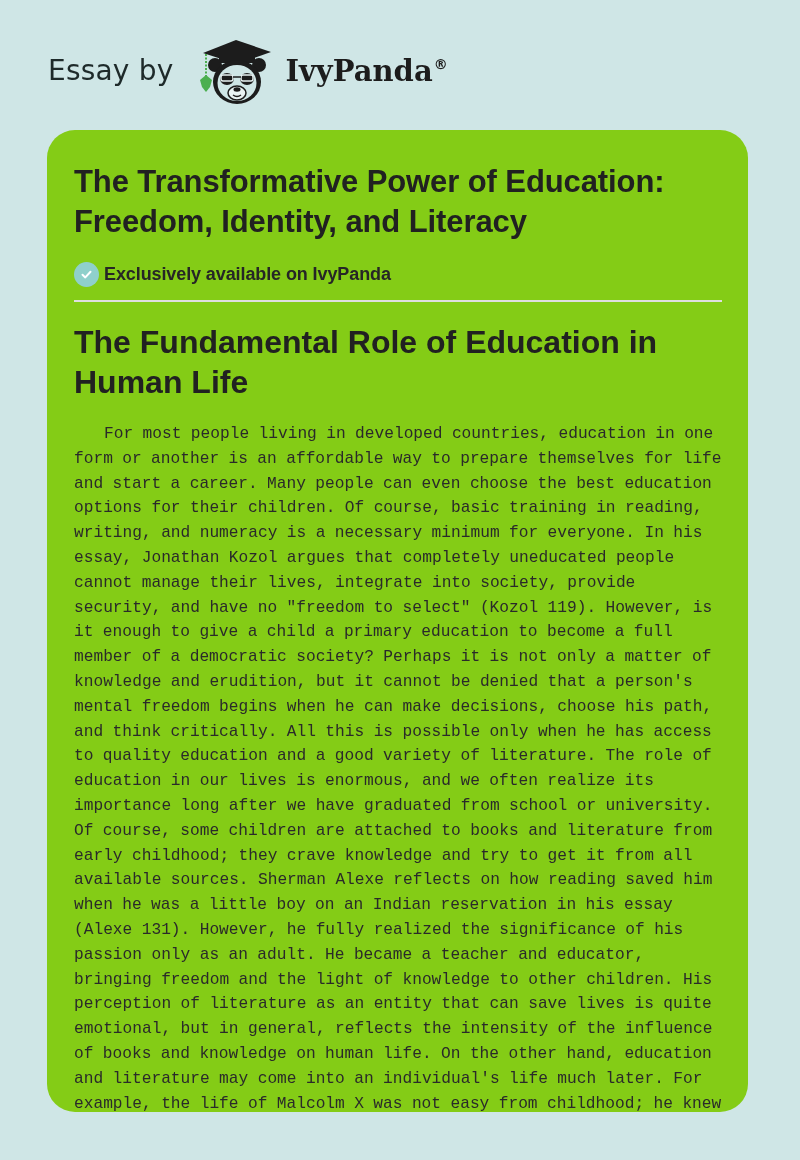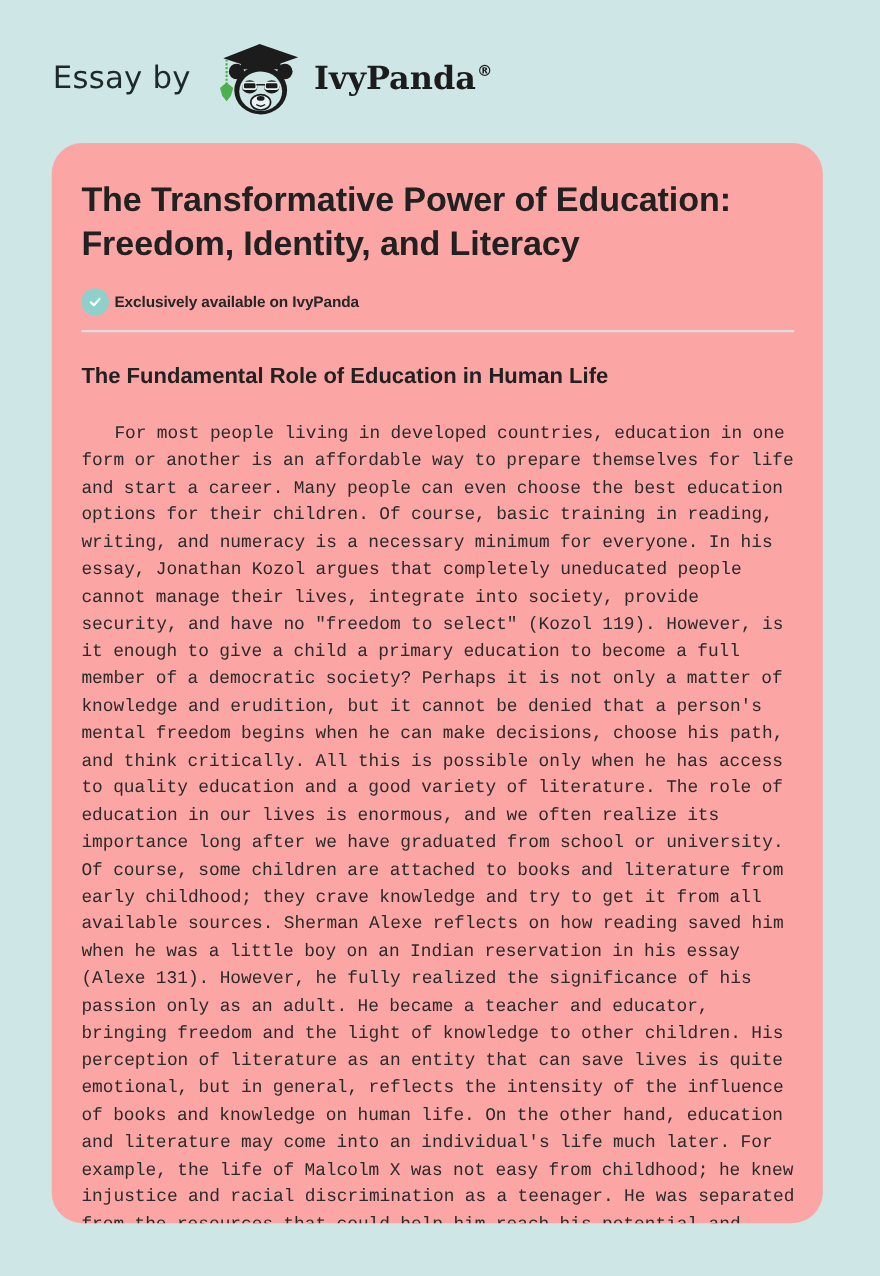--- a/index.html
+++ b/index.html
@@ -53,21 +53,21 @@
       top: -12px;
       margin-left: 1px;
       color: #1c1c1c;
     }
     .card {
       position: absolute;
       left: 47px;
       top: 130px;
       width: 701px;
       height: 982px;
-      background: #fca5a5;
+      background: #84cc16;
       border-radius: 28px;
       padding: 32px 26px 0 27px;
       overflow: hidden;
     }
     .title {
       font-family: "Liberation Sans", sans-serif;
       font-weight: bold;
       font-size: 31px;
       line-height: 40px;
       color: #212121;
@@ -86,34 +86,34 @@
       background: #8fd0cb;
       display: flex;
       align-items: center;
       justify-content: center;
       margin-right: 5px;
       flex-shrink: 0;
     }
     .badge-text {
       font-family: "Liberation Sans", sans-serif;
       font-weight: bold;
-      font-size: 14px;
+      font-size: 18px;
       color: #262626;
       letter-spacing: -0.1px;
     }
     .divider {
       height: 2px;
       background: #dedede;
       margin-top: 13px;
       width: 648px;
     }
     .section-heading {
       font-family: "Liberation Sans", sans-serif;
       font-weight: bold;
-      font-size: 20px;
+      font-size: 32px;
       line-height: 40px;
       color: #212121;
       margin-top: 20px;
       width: 650px;
     }
     .body-text {
       font-family: Liberation Mono, monospace;
       font-size: 16.2px;
       line-height: 24.8px;
       color: #2a2a2a;

